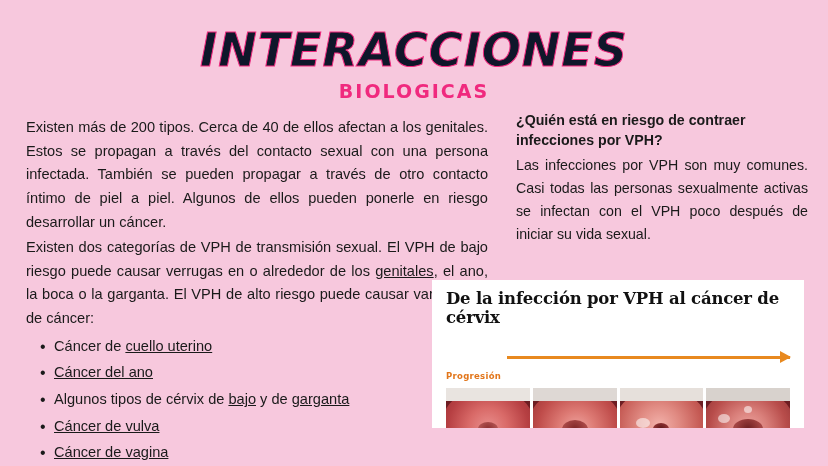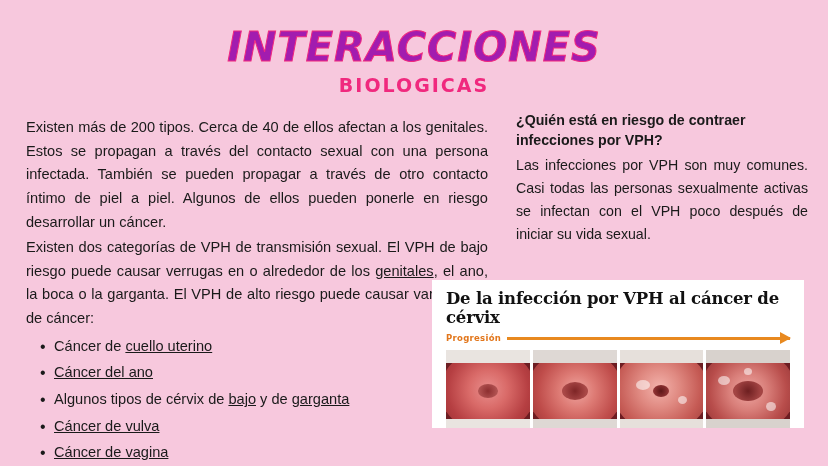--- a/index.html
+++ b/index.html
@@ -24,23 +24,23 @@
     position: absolute;
     top: 26px;
     left: 0;
     width: 828px;
     text-align: center;
   }
   .main-title {
     font-family: "DejaVu Sans", sans-serif;
     font-weight: bold;
     font-style: italic;
-    font-size: 40px;
+    font-size: 46px;
     letter-spacing: 1px;
-    color: #a21caf;
+    color: #0f172a;
     text-transform: uppercase;
     line-height: 1.05;
     -webkit-text-stroke: 1px #f0297e;
   }
   .sub-title {
     margin-top: 6px;
     font-family: "DejaVu Sans", sans-serif;
     font-weight: bold;
     font-size: 19px;
     letter-spacing: 2px;
@@ -124,20 +124,21 @@
     width: 344px;
   }
   .fig-prog-label {
     font-family: "DejaVu Sans", sans-serif;
     font-weight: bold;
     font-size: 8.5px;
     color: #e2761b;
     letter-spacing: 0.3px;
     white-space: nowrap;
     margin-right: 6px;
+    margin-top: 38px;
   }
   .fig-arrow {
     position: relative;
     flex: 1;
     height: 6px;
   }
   .fig-arrow .bar {
     position: absolute;
     left: 0;
     top: 1.5px;

